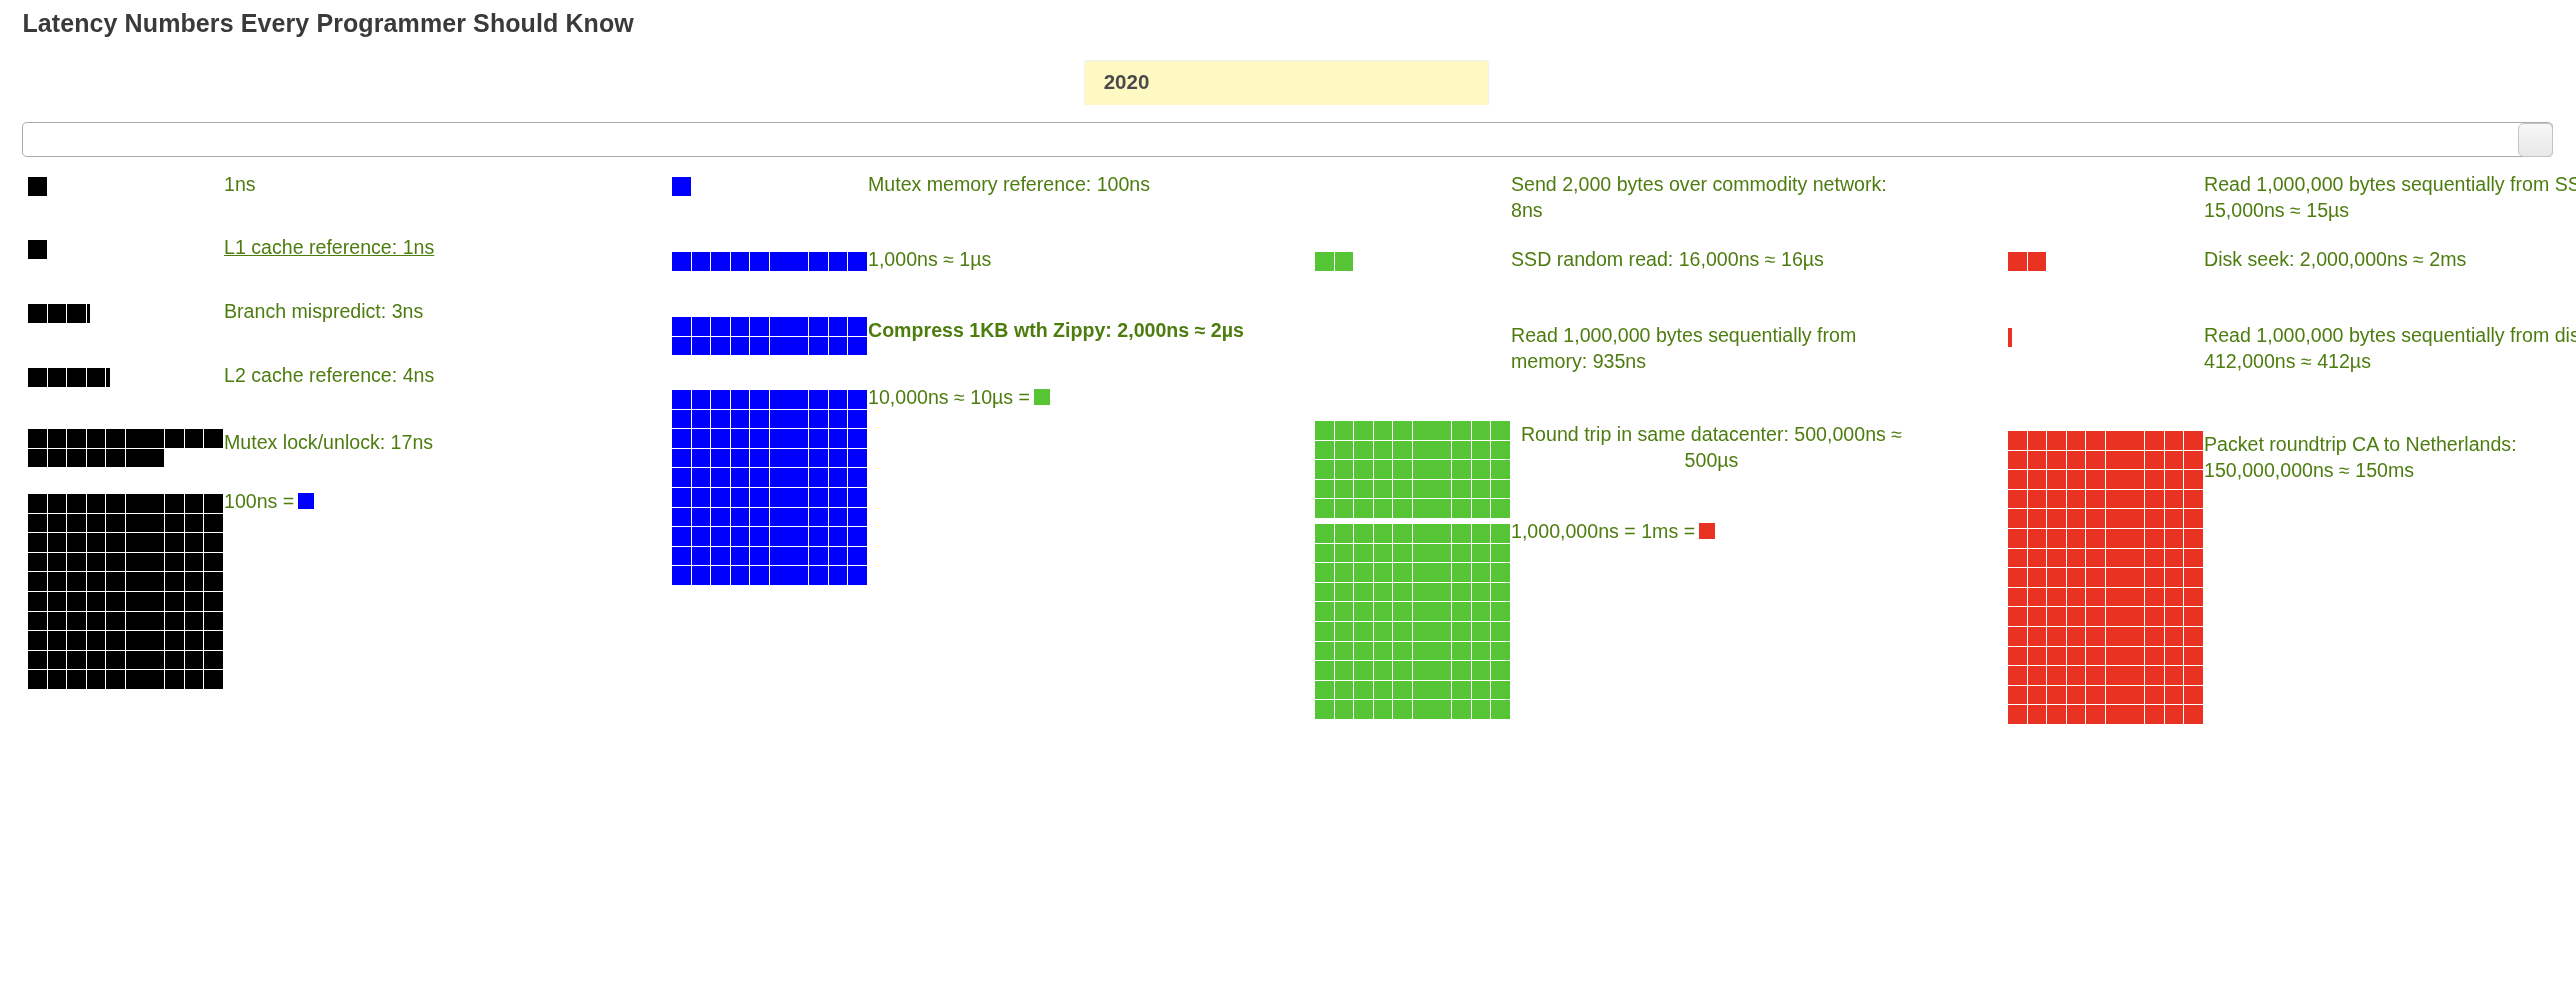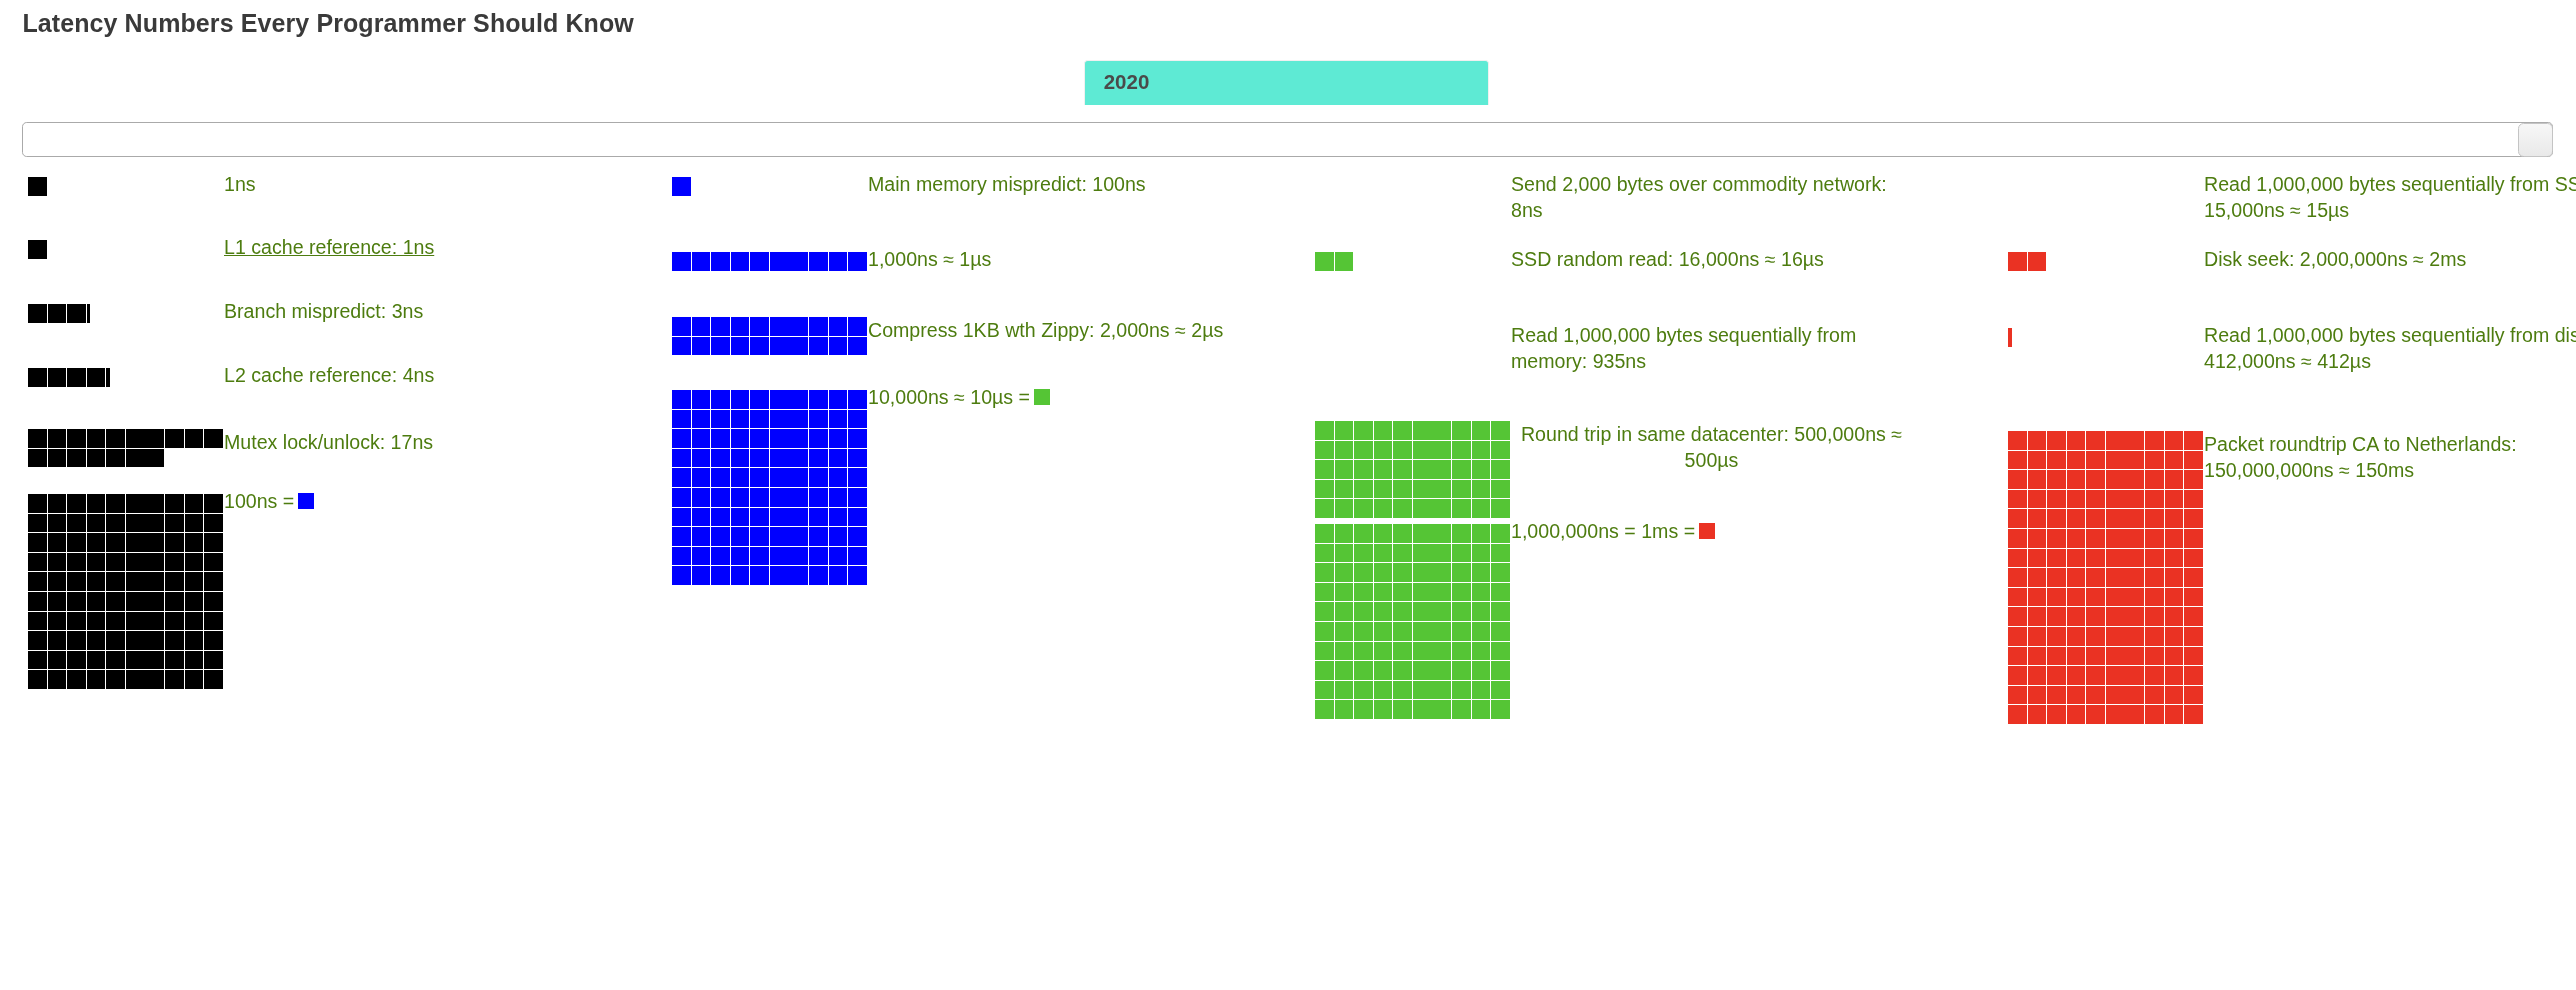--- a/index.html
+++ b/index.html
@@ -28,21 +28,21 @@
     white-space: nowrap;
   }
 
   
   #year-tooltip {
     position: absolute;
     left: 1084px;
     top: 60px;
     width: 405px;
     height: 45px;
-    background: #5eead4;
+    background: #fef9c3;
     border: 0.9px solid #f0f0f0;
     border-bottom: none;
     border-radius: 3.7px 3.7px 0 0;
     box-sizing: border-box;
   }
   #year-tooltip .year-value {
     position: absolute;
     left: 18.7px;
     top: 9.3px;
     font-size: 20.5px;
@@ -212,34 +212,34 @@
           <span class="blk-row"><span class="blk black"></span><span class="blk black"></span><span class="blk black"></span><span class="blk black"></span><span class="blk black"></span><span class="blk black"></span><span class="blk black"></span><span class="blk black"></span><span class="blk black"></span><span class="blk black"></span></span>
         </div>
         <div class="item-label" style="top: -6.5px;">100ns =<span class="inline-swatch blue"></span></div>
       </div>
     </div>
   <div class="latency-column" id="col-1">
       <div class="latency-item" style="top: 0px;">
         <div class="blocks">
           <span class="blk-row"><span class="blk blue"></span></span>
         </div>
-        <div class="item-label" style="top: -6.5px;">Main memory mispredict: 100ns</div>
+        <div class="item-label" style="top: -6.5px;">Mutex memory reference: 100ns</div>
       </div>
       <div class="latency-item" style="top: 75px;">
         <div class="blocks">
           <span class="blk-row"><span class="blk blue"></span><span class="blk blue"></span><span class="blk blue"></span><span class="blk blue"></span><span class="blk blue"></span><span class="blk blue"></span><span class="blk blue"></span><span class="blk blue"></span><span class="blk blue"></span><span class="blk blue"></span></span>
         </div>
         <div class="item-label" style="top: -6.5px;">1,000ns ≈ 1µs</div>
       </div>
       <div class="latency-item" style="top: 140px;">
         <div class="blocks">
           <span class="blk-row"><span class="blk blue"></span><span class="blk blue"></span><span class="blk blue"></span><span class="blk blue"></span><span class="blk blue"></span><span class="blk blue"></span><span class="blk blue"></span><span class="blk blue"></span><span class="blk blue"></span><span class="blk blue"></span></span>
           <span class="blk-row"><span class="blk blue"></span><span class="blk blue"></span><span class="blk blue"></span><span class="blk blue"></span><span class="blk blue"></span><span class="blk blue"></span><span class="blk blue"></span><span class="blk blue"></span><span class="blk blue"></span><span class="blk blue"></span></span>
         </div>
-        <div class="item-label" style="top: 0px;">Compress 1KB wth Zippy: 2,000ns ≈ 2µs</div>
+        <div class="item-label" style="top: 0px; font-weight: bold;">Compress 1KB wth Zippy: 2,000ns ≈ 2µs</div>
       </div>
       <div class="latency-item" style="top: 213px;">
         <div class="blocks">
           <span class="blk-row"><span class="blk blue"></span><span class="blk blue"></span><span class="blk blue"></span><span class="blk blue"></span><span class="blk blue"></span><span class="blk blue"></span><span class="blk blue"></span><span class="blk blue"></span><span class="blk blue"></span><span class="blk blue"></span></span>
           <span class="blk-row"><span class="blk blue"></span><span class="blk blue"></span><span class="blk blue"></span><span class="blk blue"></span><span class="blk blue"></span><span class="blk blue"></span><span class="blk blue"></span><span class="blk blue"></span><span class="blk blue"></span><span class="blk blue"></span></span>
           <span class="blk-row"><span class="blk blue"></span><span class="blk blue"></span><span class="blk blue"></span><span class="blk blue"></span><span class="blk blue"></span><span class="blk blue"></span><span class="blk blue"></span><span class="blk blue"></span><span class="blk blue"></span><span class="blk blue"></span></span>
           <span class="blk-row"><span class="blk blue"></span><span class="blk blue"></span><span class="blk blue"></span><span class="blk blue"></span><span class="blk blue"></span><span class="blk blue"></span><span class="blk blue"></span><span class="blk blue"></span><span class="blk blue"></span><span class="blk blue"></span></span>
           <span class="blk-row"><span class="blk blue"></span><span class="blk blue"></span><span class="blk blue"></span><span class="blk blue"></span><span class="blk blue"></span><span class="blk blue"></span><span class="blk blue"></span><span class="blk blue"></span><span class="blk blue"></span><span class="blk blue"></span></span>
           <span class="blk-row"><span class="blk blue"></span><span class="blk blue"></span><span class="blk blue"></span><span class="blk blue"></span><span class="blk blue"></span><span class="blk blue"></span><span class="blk blue"></span><span class="blk blue"></span><span class="blk blue"></span><span class="blk blue"></span></span>
           <span class="blk-row"><span class="blk blue"></span><span class="blk blue"></span><span class="blk blue"></span><span class="blk blue"></span><span class="blk blue"></span><span class="blk blue"></span><span class="blk blue"></span><span class="blk blue"></span><span class="blk blue"></span><span class="blk blue"></span></span>

